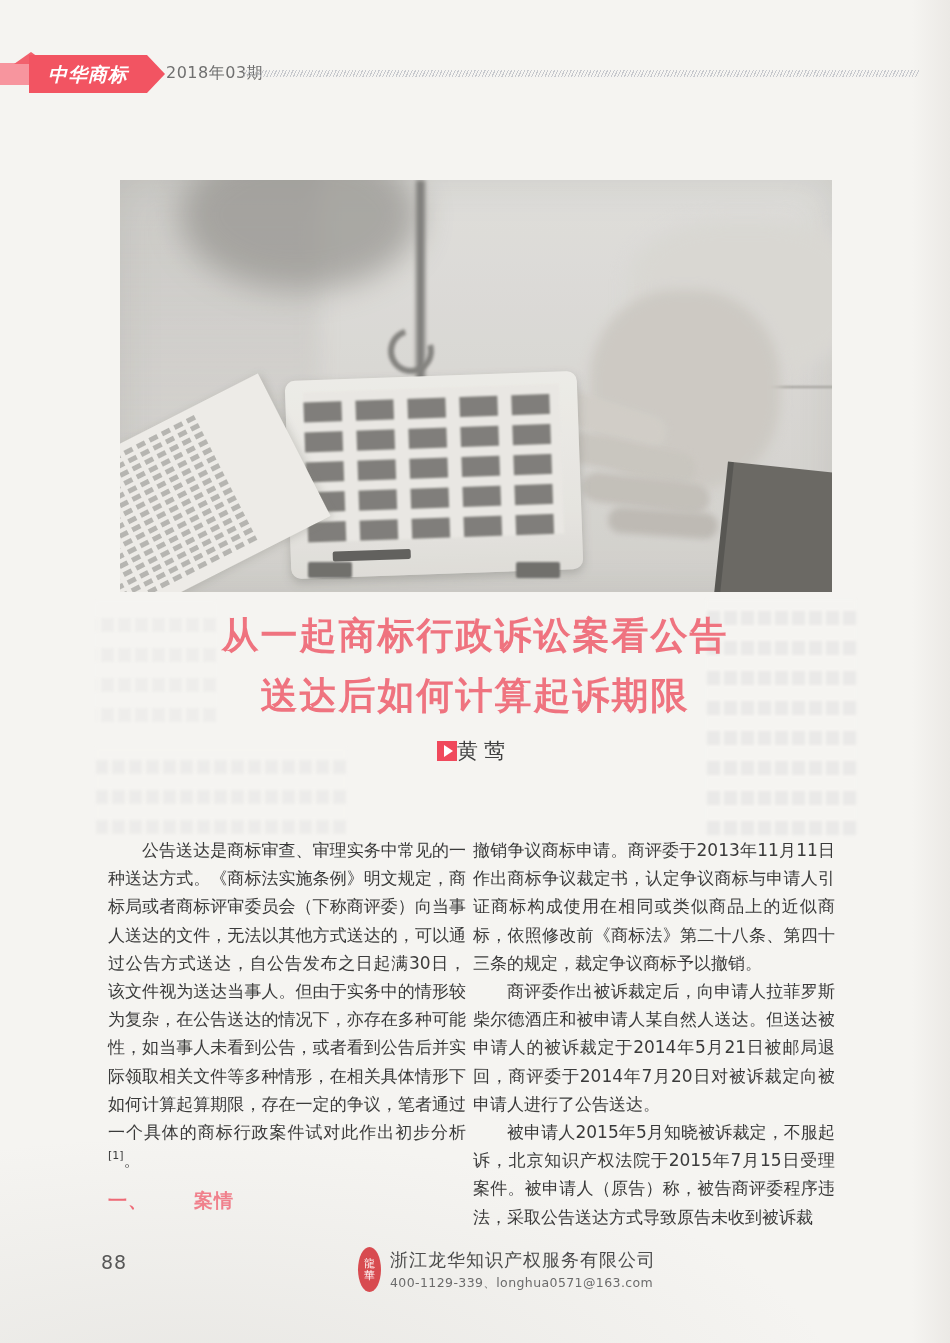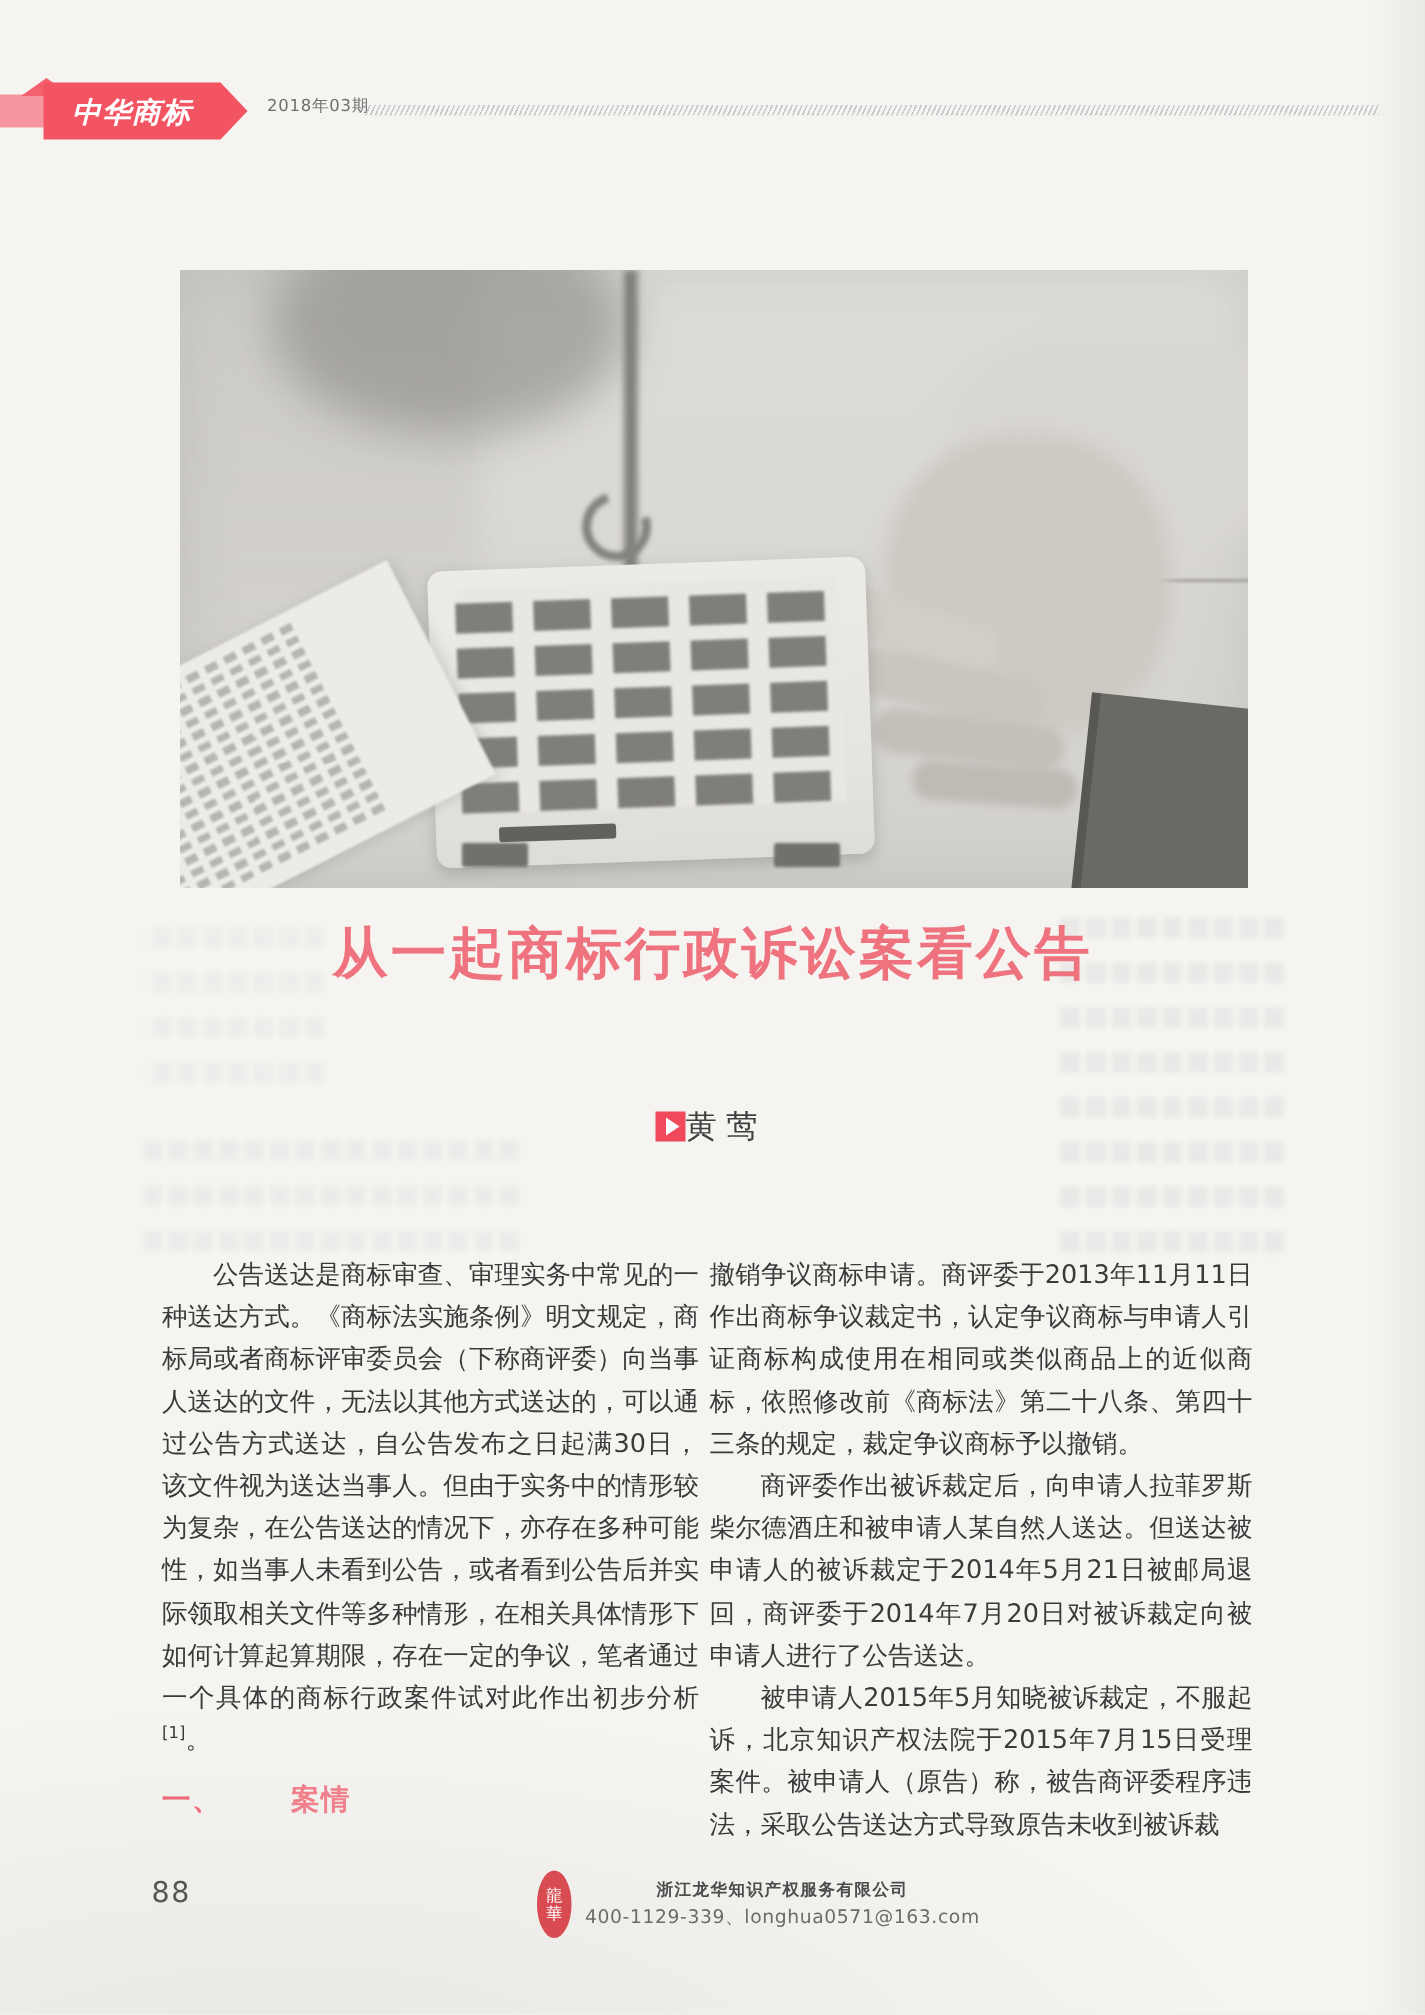--- a/index.html
+++ b/index.html
@@ -9,21 +9,21 @@
     background:
       radial-gradient(1200px 500px at 20% 105%, rgba(170,168,162,.18), transparent 55%),
       linear-gradient(90deg, #f5f4f1 0 96%, #ebe9e5 100%),
       #f6f5f2;
     overflow:hidden;color:#3c3c3c;
   }
 
   
   .banner-svg{position:absolute;left:0;top:50px;width:182px;height:48px;}
   .issue{
-    position:absolute;left:178px;top:63px;font-size:11px;color:#6f6f6f;
+    position:absolute;left:166px;top:63px;font-size:16px;color:#6f6f6f;
     letter-spacing:.5px;
   }
   .hatch-line{
     position:absolute;left:243px;top:70px;width:676px;height:7px;opacity:.75;
     background:repeating-linear-gradient(115deg,#b7bac1 0 1px,transparent 1px,transparent 3px);
   }
 
   
   .photo{
     position:absolute;left:120px;top:180px;width:712px;height:412px;overflow:hidden;
@@ -104,21 +104,21 @@
   .section-heading .num{color:#ee6a76;}
   .section-heading .lbl{color:#f0808c;margin-left:46px;}
 
   
   .page-number{position:absolute;left:101px;top:1251px;font-size:19px;color:#565656;letter-spacing:1px;}
   .footer-brand{position:absolute;left:358px;top:1247px;display:flex;gap:9px;}
   .seal{width:23px;height:45px;background:#d84b50;border-radius:50%;color:#fff;
     display:flex;flex-direction:column;align-items:center;justify-content:center;
     font-size:11px;line-height:12px;font-family:"DejaVu Serif",serif;}
   .brand-text{display:flex;flex-direction:column;justify-content:center;gap:3px;}
-  .brand-company{font-size:11px;font-weight:bold;color:#4c4c4c;letter-spacing:1px;text-align:center;}
+  .brand-company{font-size:18px;font-weight:normal;color:#4c4c4c;letter-spacing:1px;}
   .brand-contact{font-size:12.5px;color:#6b6b6b;letter-spacing:.4px;}
 </style>
 </head>
 <body>
 
 <div class="page">
 
   <svg class="banner-svg" viewBox="0 0 182 48">
     <rect x="0" y="13" width="42" height="22" fill="#f7959e"></rect>
     <polygon points="14,14 31,2 48,14" fill="#f2616d"></polygon>
@@ -158,20 +158,21 @@
     </div>
   <div class="ghost g2">
       <div class="ghost-pattern"></div>
     </div>
   <div class="ghost g3">
       <div class="ghost-pattern"></div>
     </div>
 
   <div class="title">
     <div>从一起商标行政诉讼案看公告</div>
+    <div>送达后如何计算起诉期限</div>
   </div>
 
   <div class="author-row">
     <div class="author-marker">
         <div class="tri"></div>
       </div>
     <div class="author-name">黄莺</div>
   </div>
 
   <div class="col col-left">

